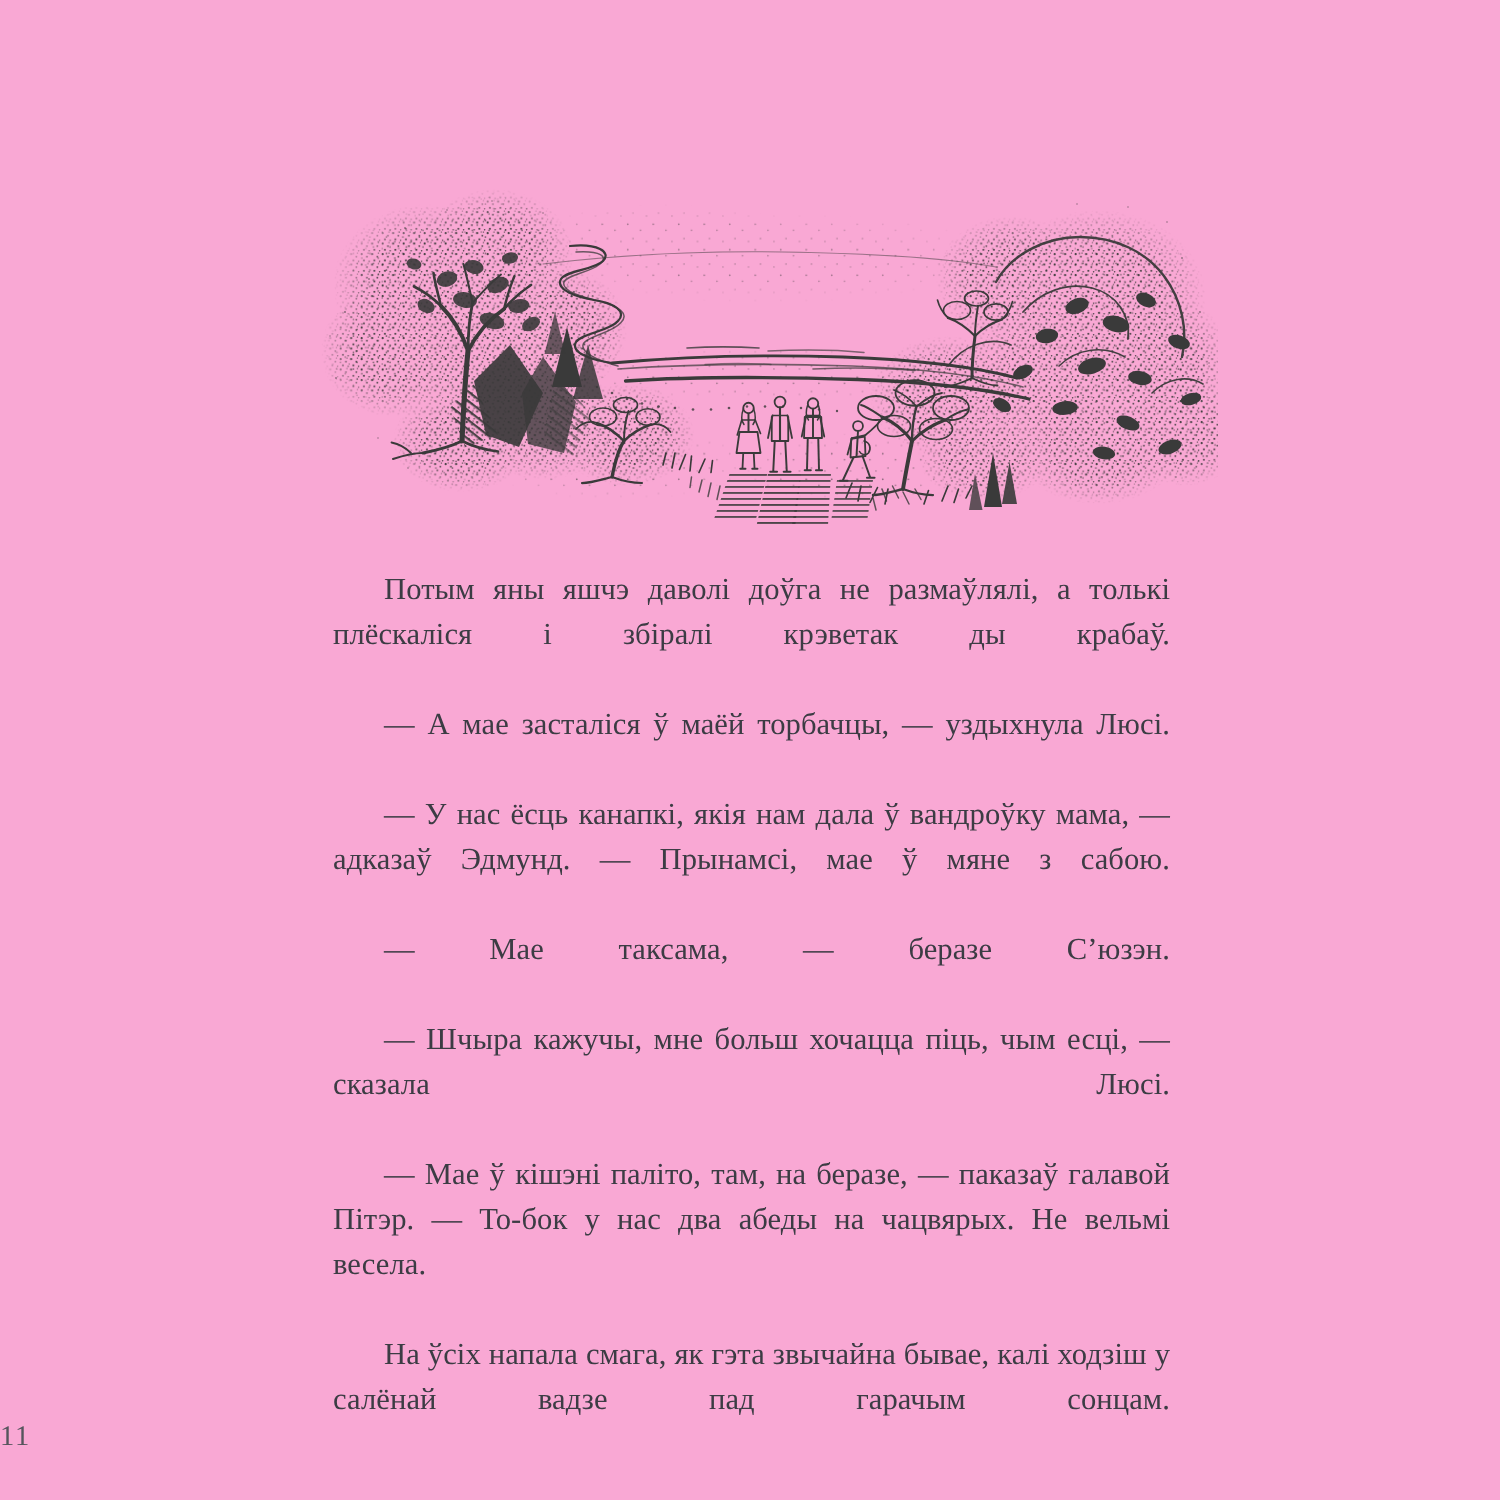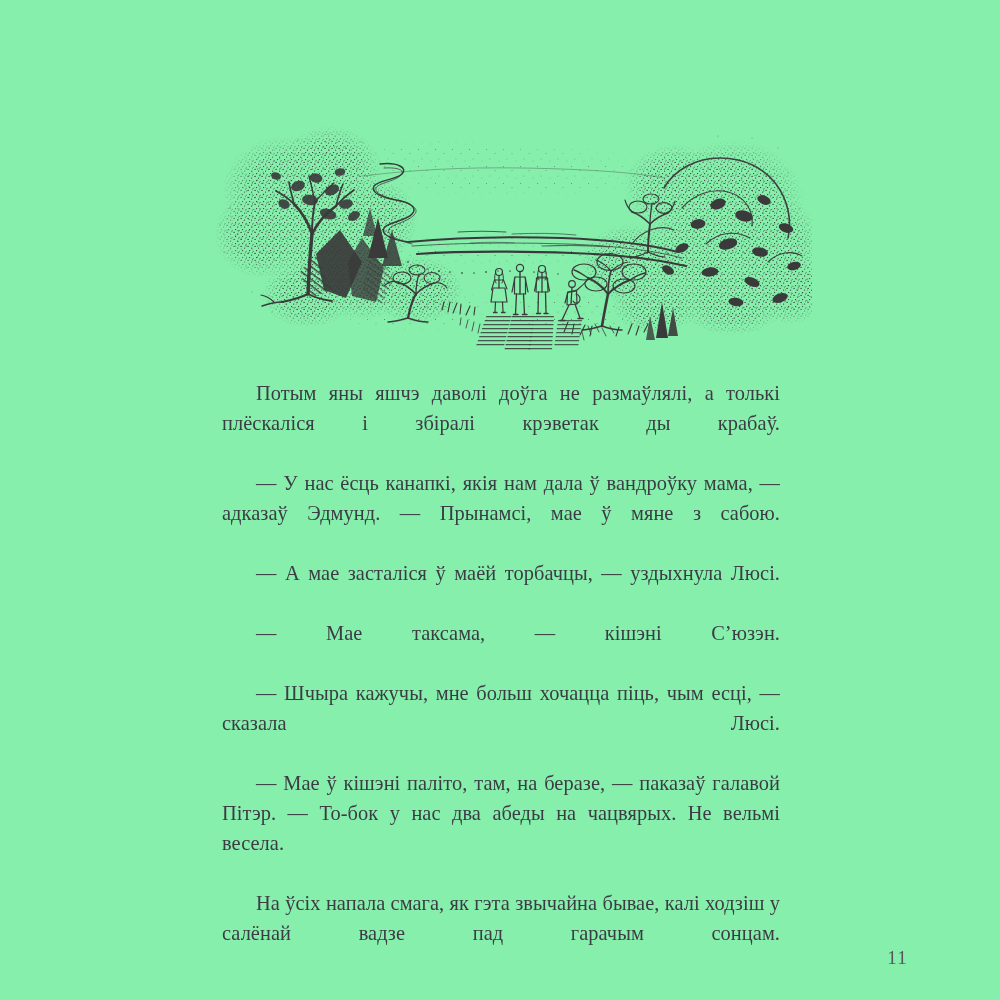--- a/index.html
+++ b/index.html
@@ -14,21 +14,21 @@
     position: relative;
     overflow: hidden;
     font-family: "Liberation Serif", "DejaVu Serif", serif;
     color: #3c3c44;
     -webkit-font-smoothing: antialiased;
   }
 
   .page {
     position: absolute;
     inset: 0;
-    background: #86efac;
+    background: #f9a8d4;
   }
 
   
   .illustration-block {
     position: absolute;
     left: 0;
     top: 0;
     width: 1000px;
     height: 370px;
   }
@@ -68,21 +68,21 @@
     display: inline-block;
     width: 100%;
   }
 
   
   .folio {
     position: absolute;
     left: 0;
     top: 944px;
     width: 908px;
-    text-align: right;
+    text-align: left;
     font-size: 19px;
     line-height: 28px;
     color: #55555d;
     letter-spacing: 1.2px;
   }
 </style>
 </head>
 <body>
 
 <div class="page">
@@ -468,23 +468,23 @@
         <circle cx="586" cy="176" r="0.55"></circle>
           <circle cx="572" cy="206" r="0.5"></circle>
         <circle cx="60" cy="200" r="0.55"></circle>
           <circle cx="40" cy="180" r="0.5"></circle>
       </g>
     </svg>
   </div>
 
   <div class="text-block">
     <p class="para">Потым яны яшчэ даволі доўга не размаўлялі, а толь­кі плёскаліся і збіралі крэветак ды крабаў.</p>
+    <p class="para">— А мае засталіся ў маёй торбачцы, — уздыхнула Люсі.</p>
     <p class="para">— У нас ёсць канапкі, якія нам дала ў вандроўку ма­ма, — адказаў Эдмунд. — Прынамсі, мае ў мяне з сабою.</p>
-    <p class="para">— А мае засталіся ў маёй торбачцы, — уздыхнула Люсі.</p>
-    <p class="para">— Мае таксама, — кішэні С’юзэн.</p>
+    <p class="para">— Мае таксама, — беразе С’юзэн.</p>
     <p class="para">— Шчыра кажучы, мне больш хочацца піць, чым есці, — сказала Люсі.</p>
     <p class="para">— Мае ў кішэні паліто, там, на беразе, — паказаў га­лавой Пітэр. — То-бок у нас два абеды на чацвярых. Не вельмі весела.</p>
     <p class="para">На ўсіх напала смага, як гэта звычайна бывае, калі ходзіш у салёнай вадзе пад гарачым сонцам.</p>
 
   </div>
 
   <div class="folio">11</div>
 
 </div>
 

